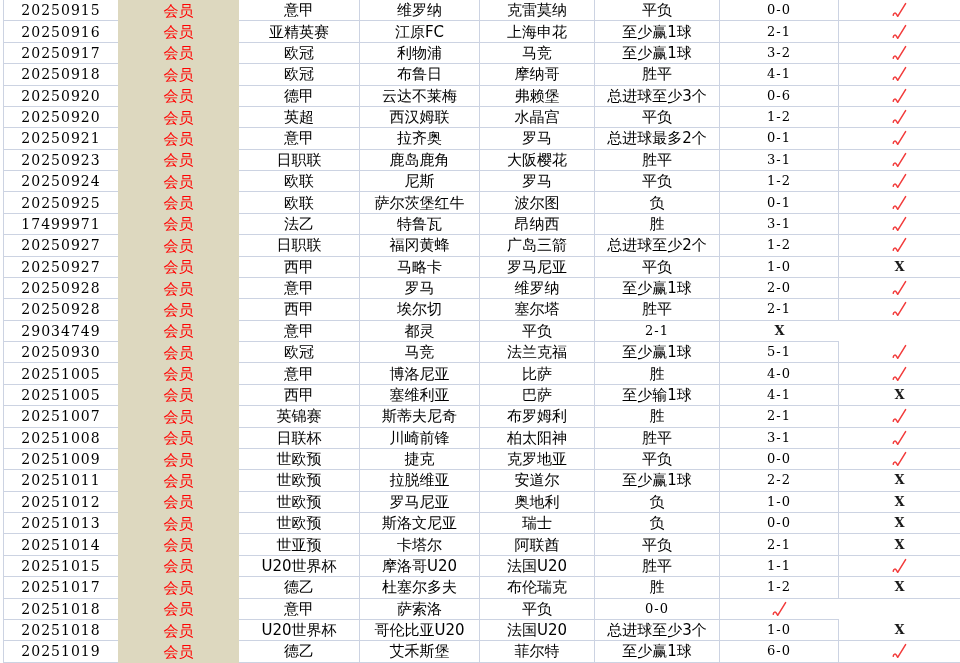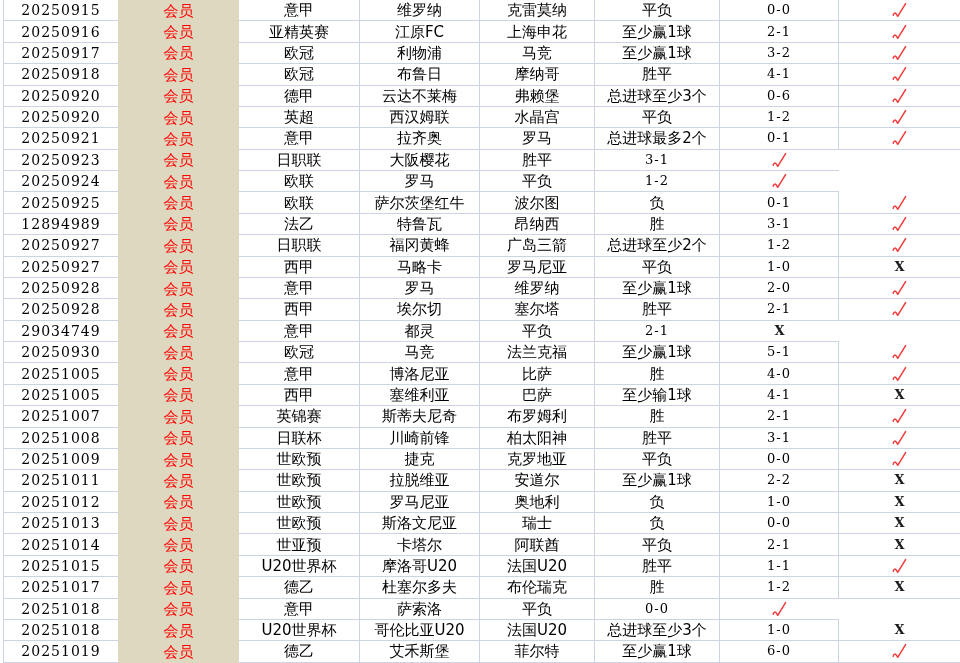--- a/index.html
+++ b/index.html
@@ -167,35 +167,37 @@
             <svg width="18" height="16" viewBox="0 0 18 16">
               <path d="M2.2 13.2 C2.8 10.8 4.4 10.4 5.4 12.2 L6.7 14.3 L14.6 1.6" fill="none" stroke="#f23b3b" stroke-width="1.5" stroke-linecap="round" stroke-linejoin="round"></path>
             </svg>
           </span>
         </div>
       </div>
       <div class="row">
         <div class="cell c-date">20250923</div>
         <div class="cell c-member">会员</div>
         <div class="cell c-league">日职联</div>
+        <div class="cell c-home">鹿岛鹿角</div>
         <div class="cell c-away">大阪樱花</div>
         <div class="cell c-pick">胜平</div>
         <div class="cell c-score">3-1</div>
         <div class="cell c-result">
           <span class="check-icon">
             <svg width="18" height="16" viewBox="0 0 18 16">
               <path d="M2.2 13.2 C2.8 10.8 4.4 10.4 5.4 12.2 L6.7 14.3 L14.6 1.6" fill="none" stroke="#f23b3b" stroke-width="1.5" stroke-linecap="round" stroke-linejoin="round"></path>
             </svg>
           </span>
         </div>
       </div>
       <div class="row">
         <div class="cell c-date">20250924</div>
         <div class="cell c-member">会员</div>
         <div class="cell c-league">欧联</div>
+        <div class="cell c-home">尼斯</div>
         <div class="cell c-away">罗马</div>
         <div class="cell c-pick">平负</div>
         <div class="cell c-score">1-2</div>
         <div class="cell c-result">
           <span class="check-icon">
             <svg width="18" height="16" viewBox="0 0 18 16">
               <path d="M2.2 13.2 C2.8 10.8 4.4 10.4 5.4 12.2 L6.7 14.3 L14.6 1.6" fill="none" stroke="#f23b3b" stroke-width="1.5" stroke-linecap="round" stroke-linejoin="round"></path>
             </svg>
           </span>
         </div>
@@ -210,21 +212,21 @@
         <div class="cell c-score">0-1</div>
         <div class="cell c-result">
           <span class="check-icon">
             <svg width="18" height="16" viewBox="0 0 18 16">
               <path d="M2.2 13.2 C2.8 10.8 4.4 10.4 5.4 12.2 L6.7 14.3 L14.6 1.6" fill="none" stroke="#f23b3b" stroke-width="1.5" stroke-linecap="round" stroke-linejoin="round"></path>
             </svg>
           </span>
         </div>
       </div>
       <div class="row">
-        <div class="cell c-date">12894989</div>
+        <div class="cell c-date">17499971</div>
         <div class="cell c-member">会员</div>
         <div class="cell c-league">法乙</div>
         <div class="cell c-home">特鲁瓦</div>
         <div class="cell c-away">昂纳西</div>
         <div class="cell c-pick">胜</div>
         <div class="cell c-score">3-1</div>
         <div class="cell c-result">
           <span class="check-icon">
             <svg width="18" height="16" viewBox="0 0 18 16">
               <path d="M2.2 13.2 C2.8 10.8 4.4 10.4 5.4 12.2 L6.7 14.3 L14.6 1.6" fill="none" stroke="#f23b3b" stroke-width="1.5" stroke-linecap="round" stroke-linejoin="round"></path>

